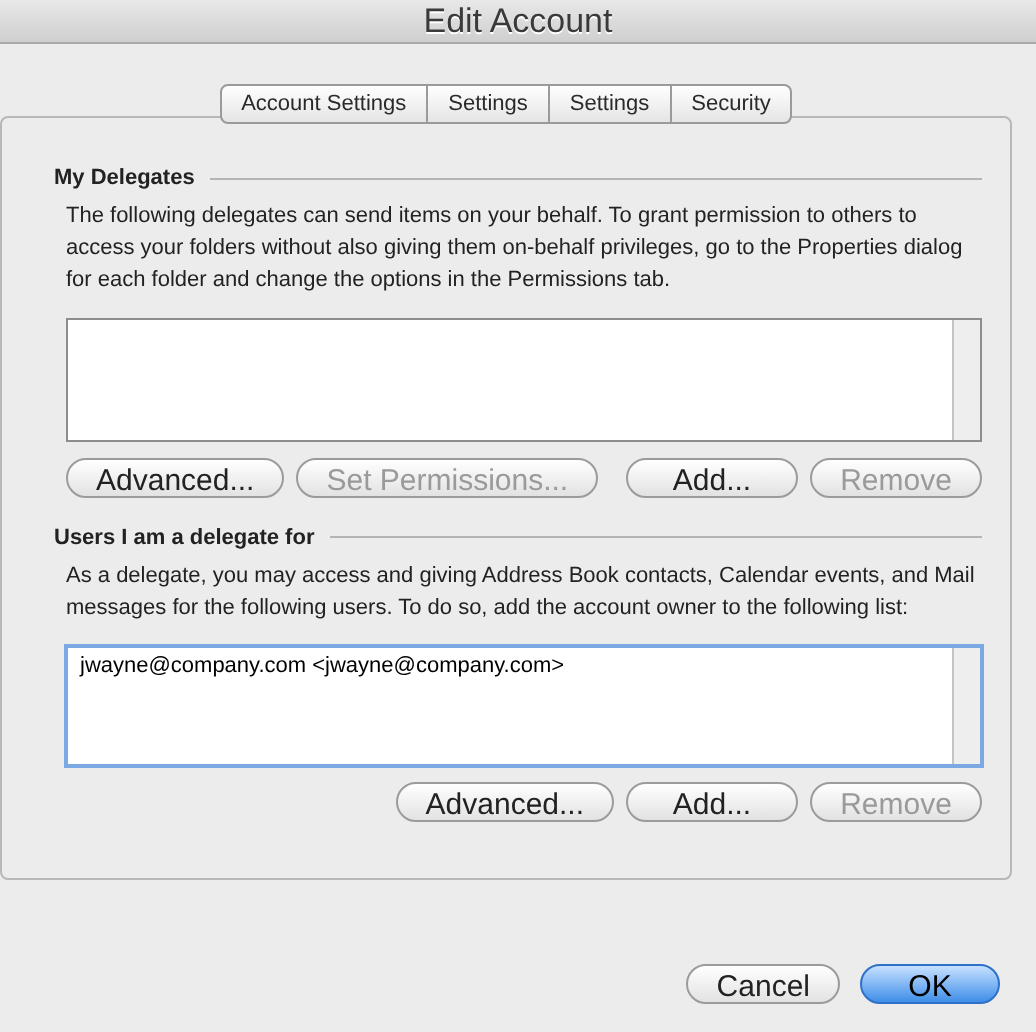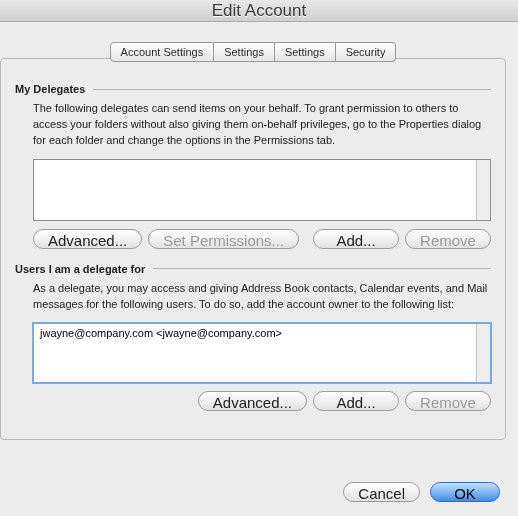--- a/index.html
+++ b/index.html
@@ -53,21 +53,21 @@
     border-radius: 4px;
     background: #ececec;
     padding: 18px 14px 14px 14px;
     margin-top: -10px;
     position: relative;
     z-index: 1;
   }
   .section-hdr {
     display: flex;
     align-items: center;
-    margin: 6px 0 4px 0;
+    margin: 6px 0 4px 12px;
   }
   .section-hdr .lbl {
     font-weight: bold;
     font-size: 11px;
     color: #222;
     white-space: nowrap;
   }
   .section-hdr .rule {
     flex: 1;
     height: 1px;

